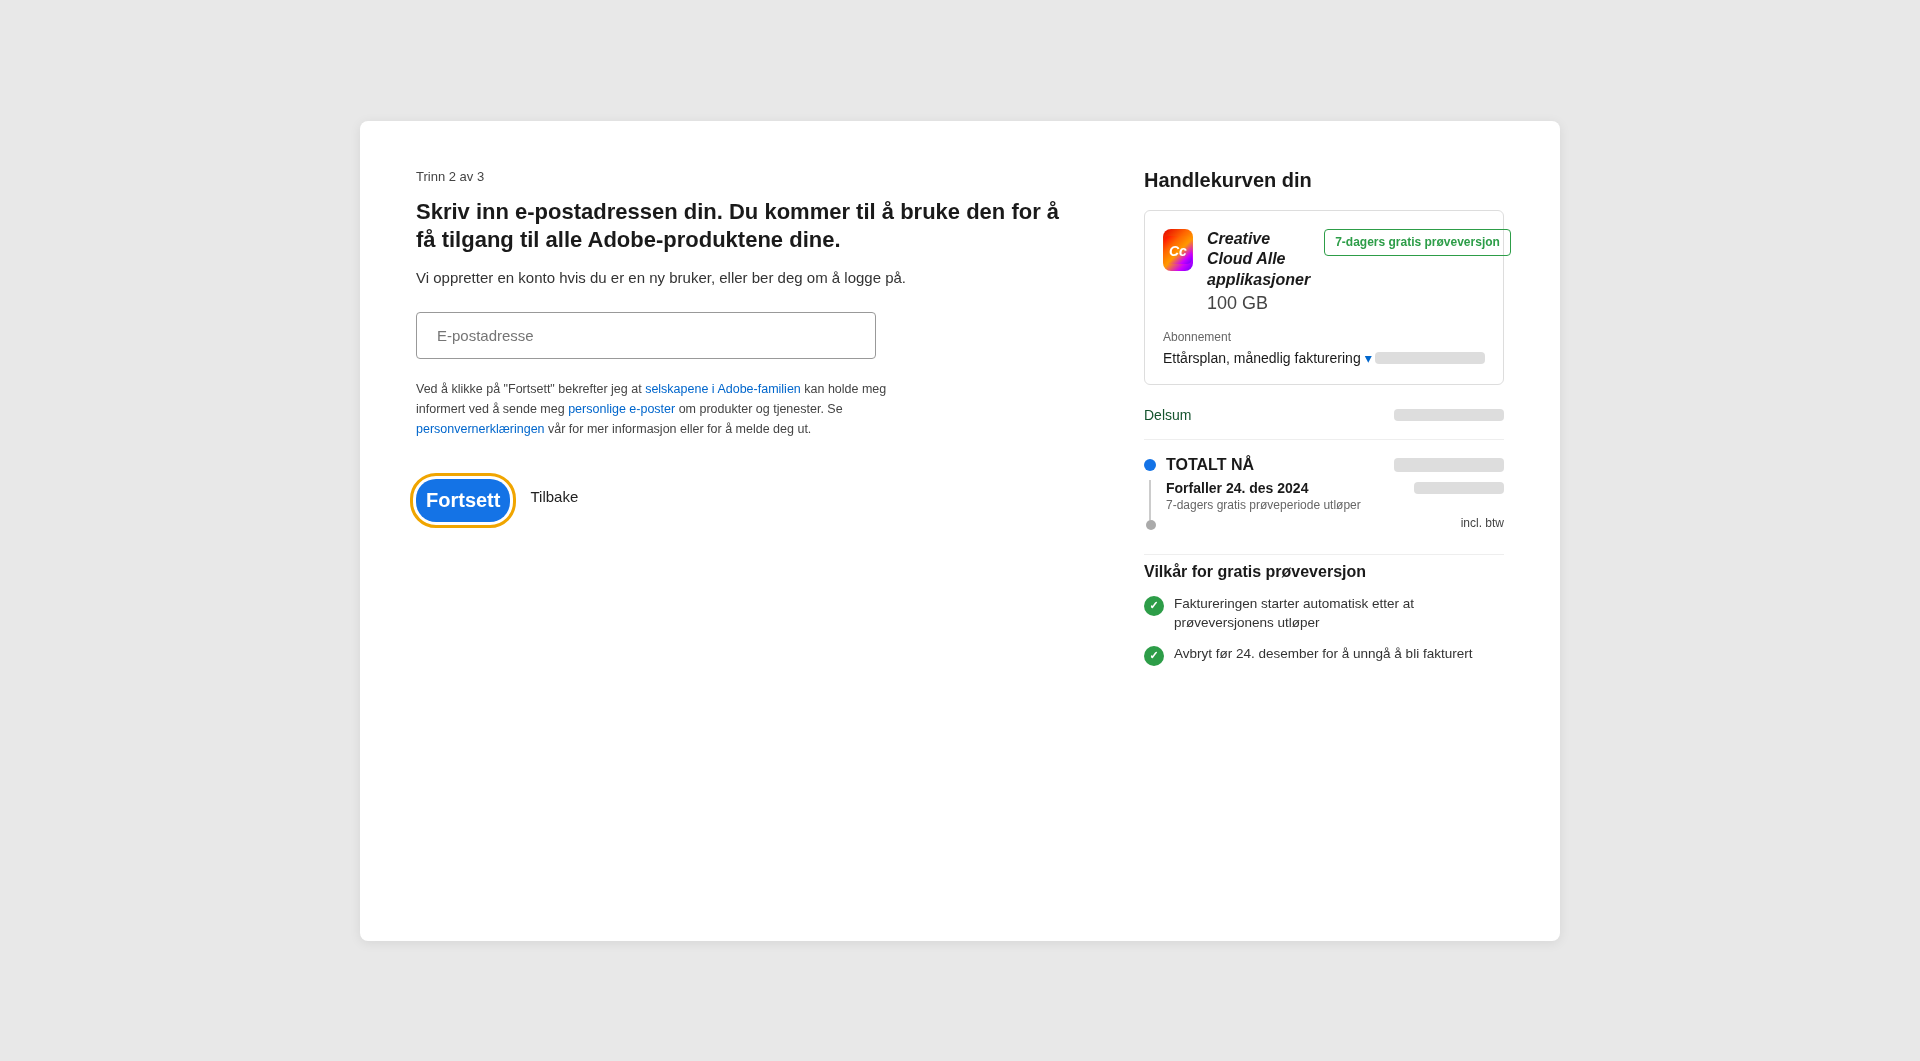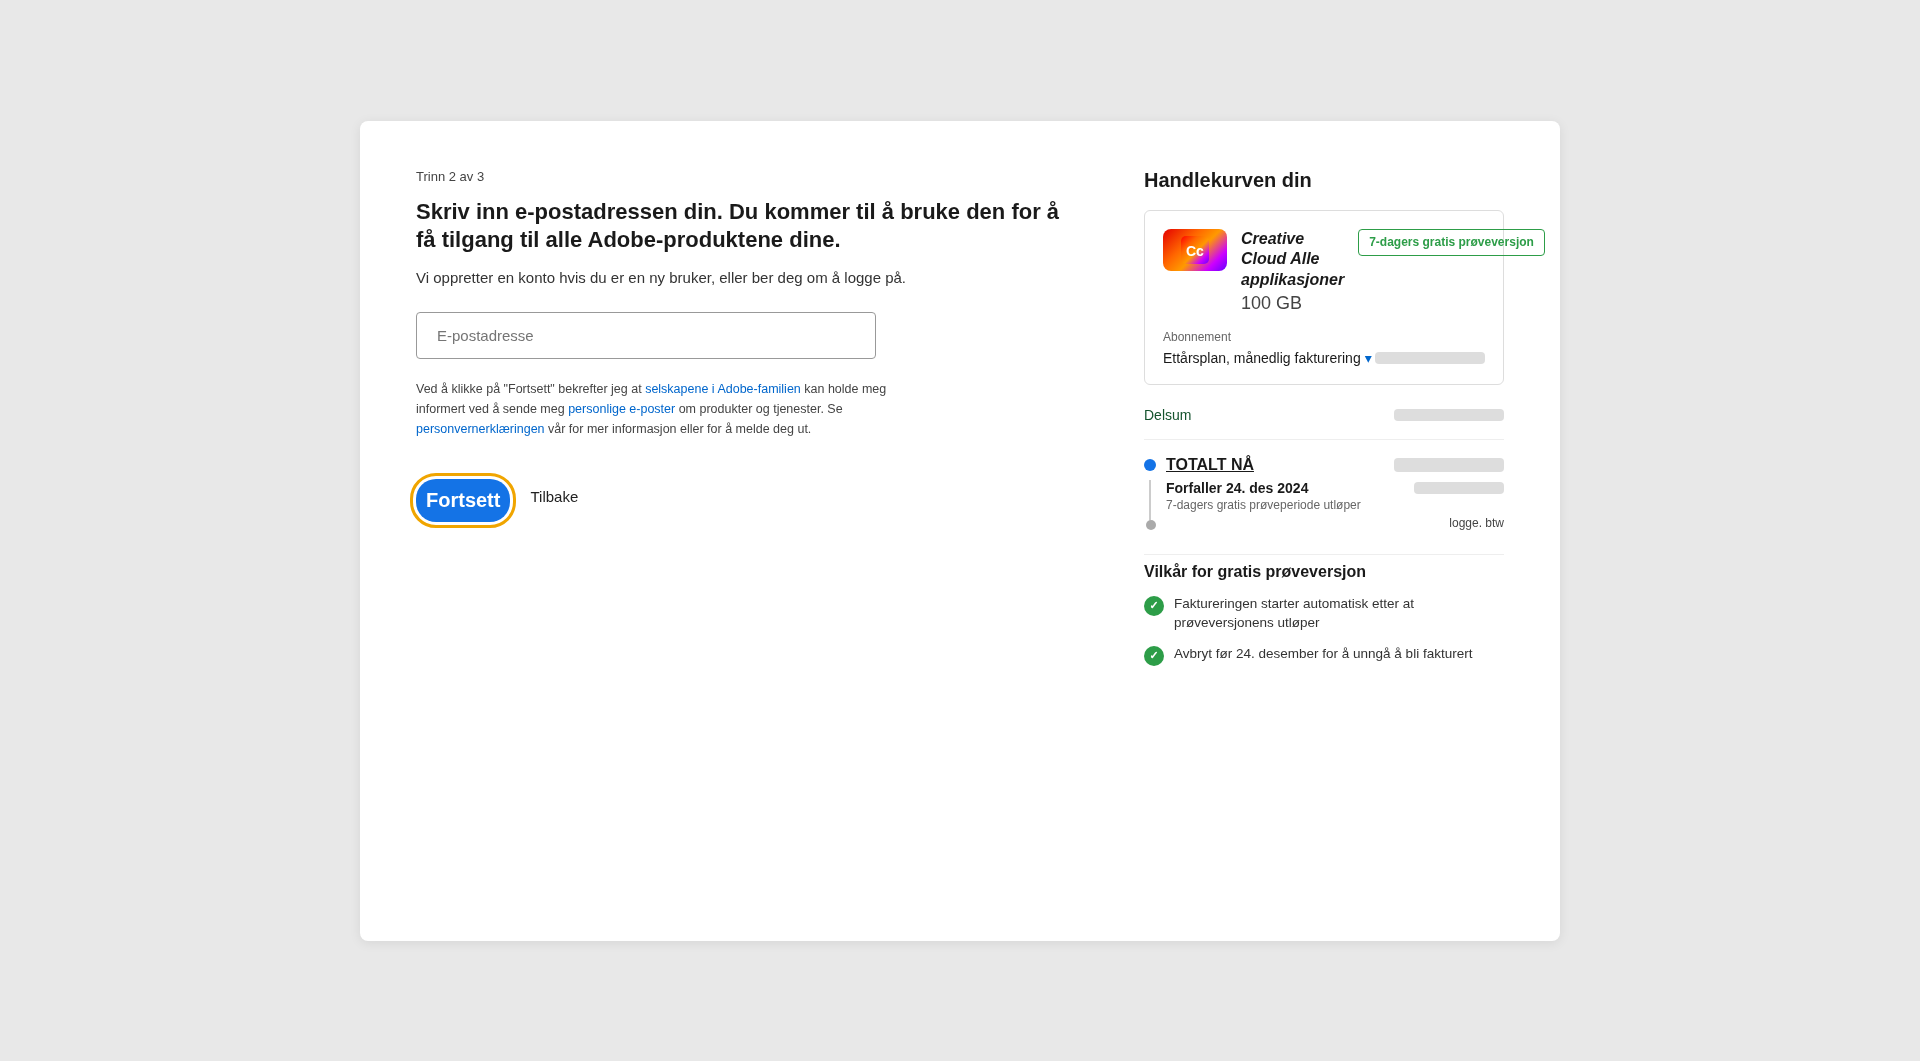--- a/index.html
+++ b/index.html
@@ -111,30 +111,31 @@
       padding: 18px;
       margin-bottom: 22px;
     }
     .cart-product-row {
       display: flex;
       align-items: flex-start;
       gap: 14px;
       margin-bottom: 16px;
     }
     .cc-icon {
-      width: 64px;
+      width: 30px;
       height: 42px;
       border-radius: 8px;
       flex-shrink: 0;
       background: linear-gradient(135deg, #e40000 0%, #ff6600 35%, #ff9900 55%, #cc00ff 80%, #6600ff 100%);
       display: flex;
       align-items: center;
       justify-content: center;
       font-size: 10px;
       color: white;
+      font-style: italic;
     }
     .product-info {
       flex: 1;
     }
     .product-name {
       font-size: 16px;
       font-weight: 700;
       color: #1a1a1a;
       line-height: 1.3;
       font-style: italic;
@@ -224,21 +225,20 @@
       border-radius: 50%;
       background: #aaa;
       flex-shrink: 0;
       margin-left: 1px;
     }
     .totalt-label {
       font-size: 16px;
       font-weight: 800;
       color: #1a1a1a;
       flex: 1;
-      text-decoration: underline;
     }
     .totalt-bar {
       width: 110px;
       height: 14px;
       background: #ddd;
       border-radius: 4px;
     }
     .forfaller-col {
       display: flex;
       flex-direction: column;
@@ -397,21 +397,21 @@
         <div class="line-col">
           <div class="line-segment"></div>
           <div class="dot-grey"></div>
         </div>
         <div class="forfaller-col" style="padding-left:0;flex:1;">
           <div class="forfaller-row">
             <span class="forfaller-label">Forfaller 24. des 2024</span>
             <div class="forfaller-bar"></div>
           </div>
           <span class="forfaller-sub">7-dagers gratis prøveperiode utløper</span>
-          <div class="incl-btw">logge. btw</div>
+          <div class="incl-btw">incl. btw</div>
         </div>
       </div>
     </div>
 
     <div class="vilkar-section">
       <div class="vilkar-title">Vilkår for gratis prøveversjon</div>
       <div class="vilkar-item">
         <div class="check-icon"></div>
         <span class="vilkar-text">Faktureringen starter automatisk etter at prøveversjonens utløper</span>
       </div>

